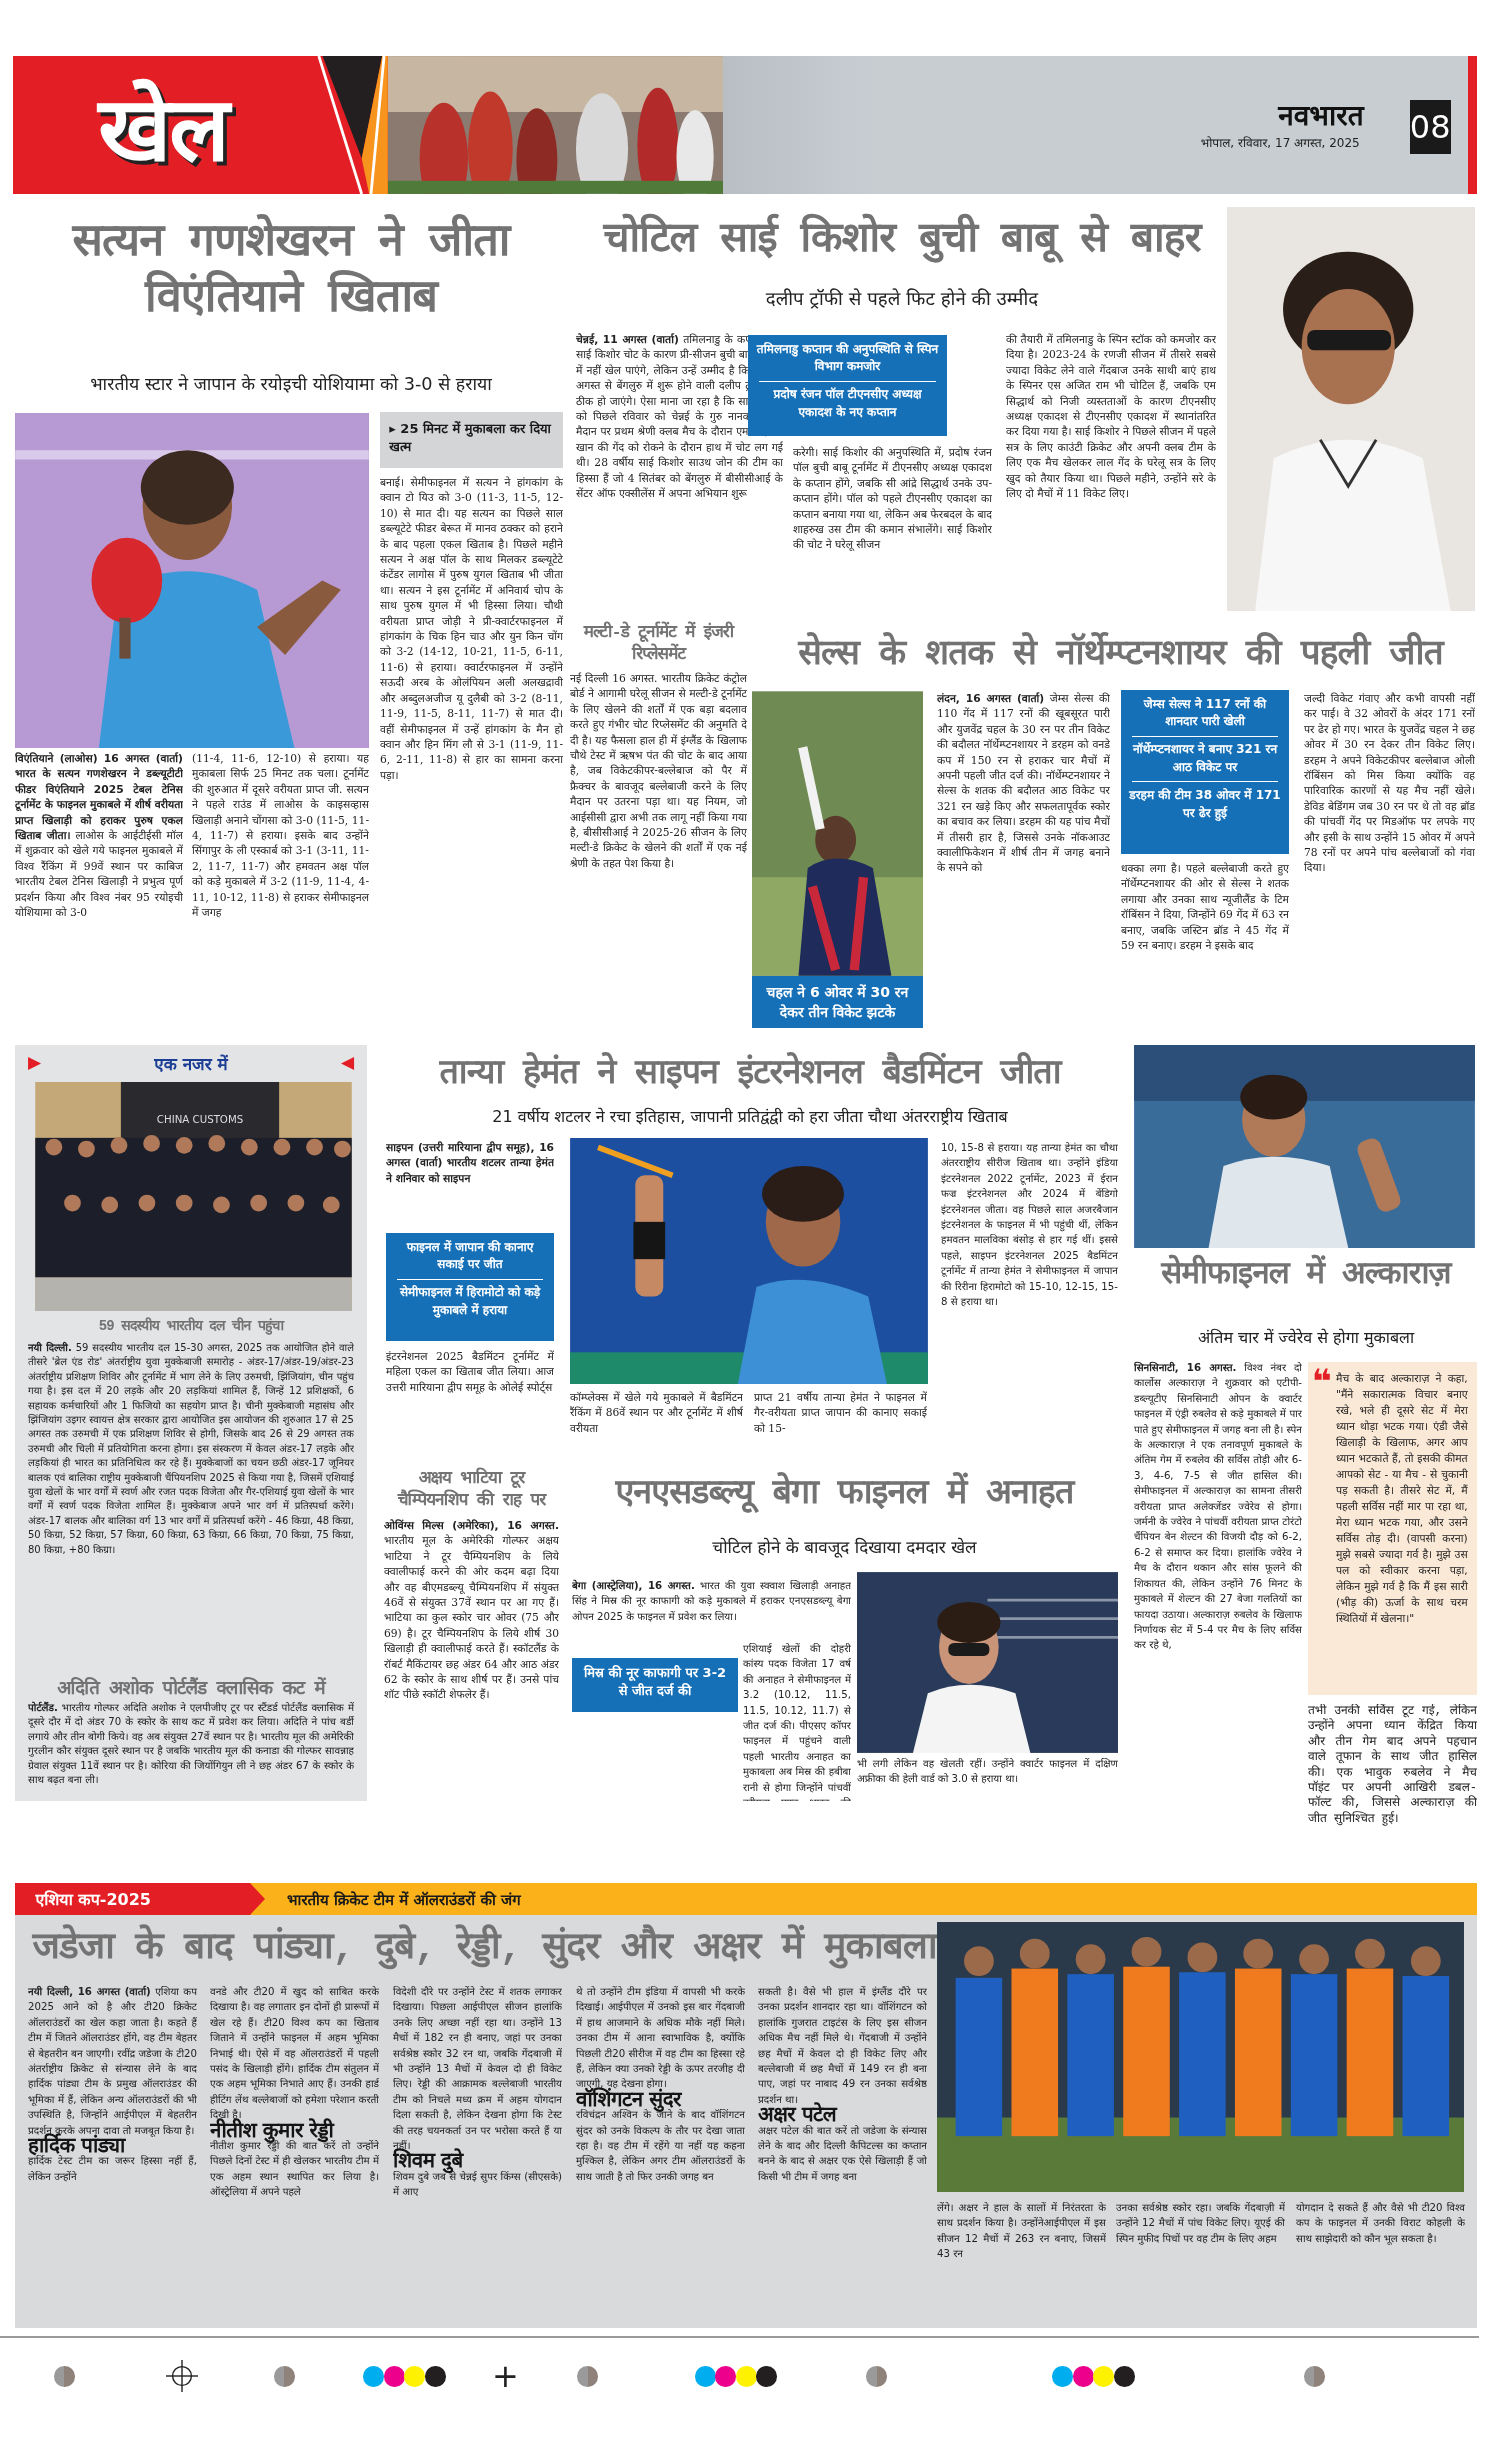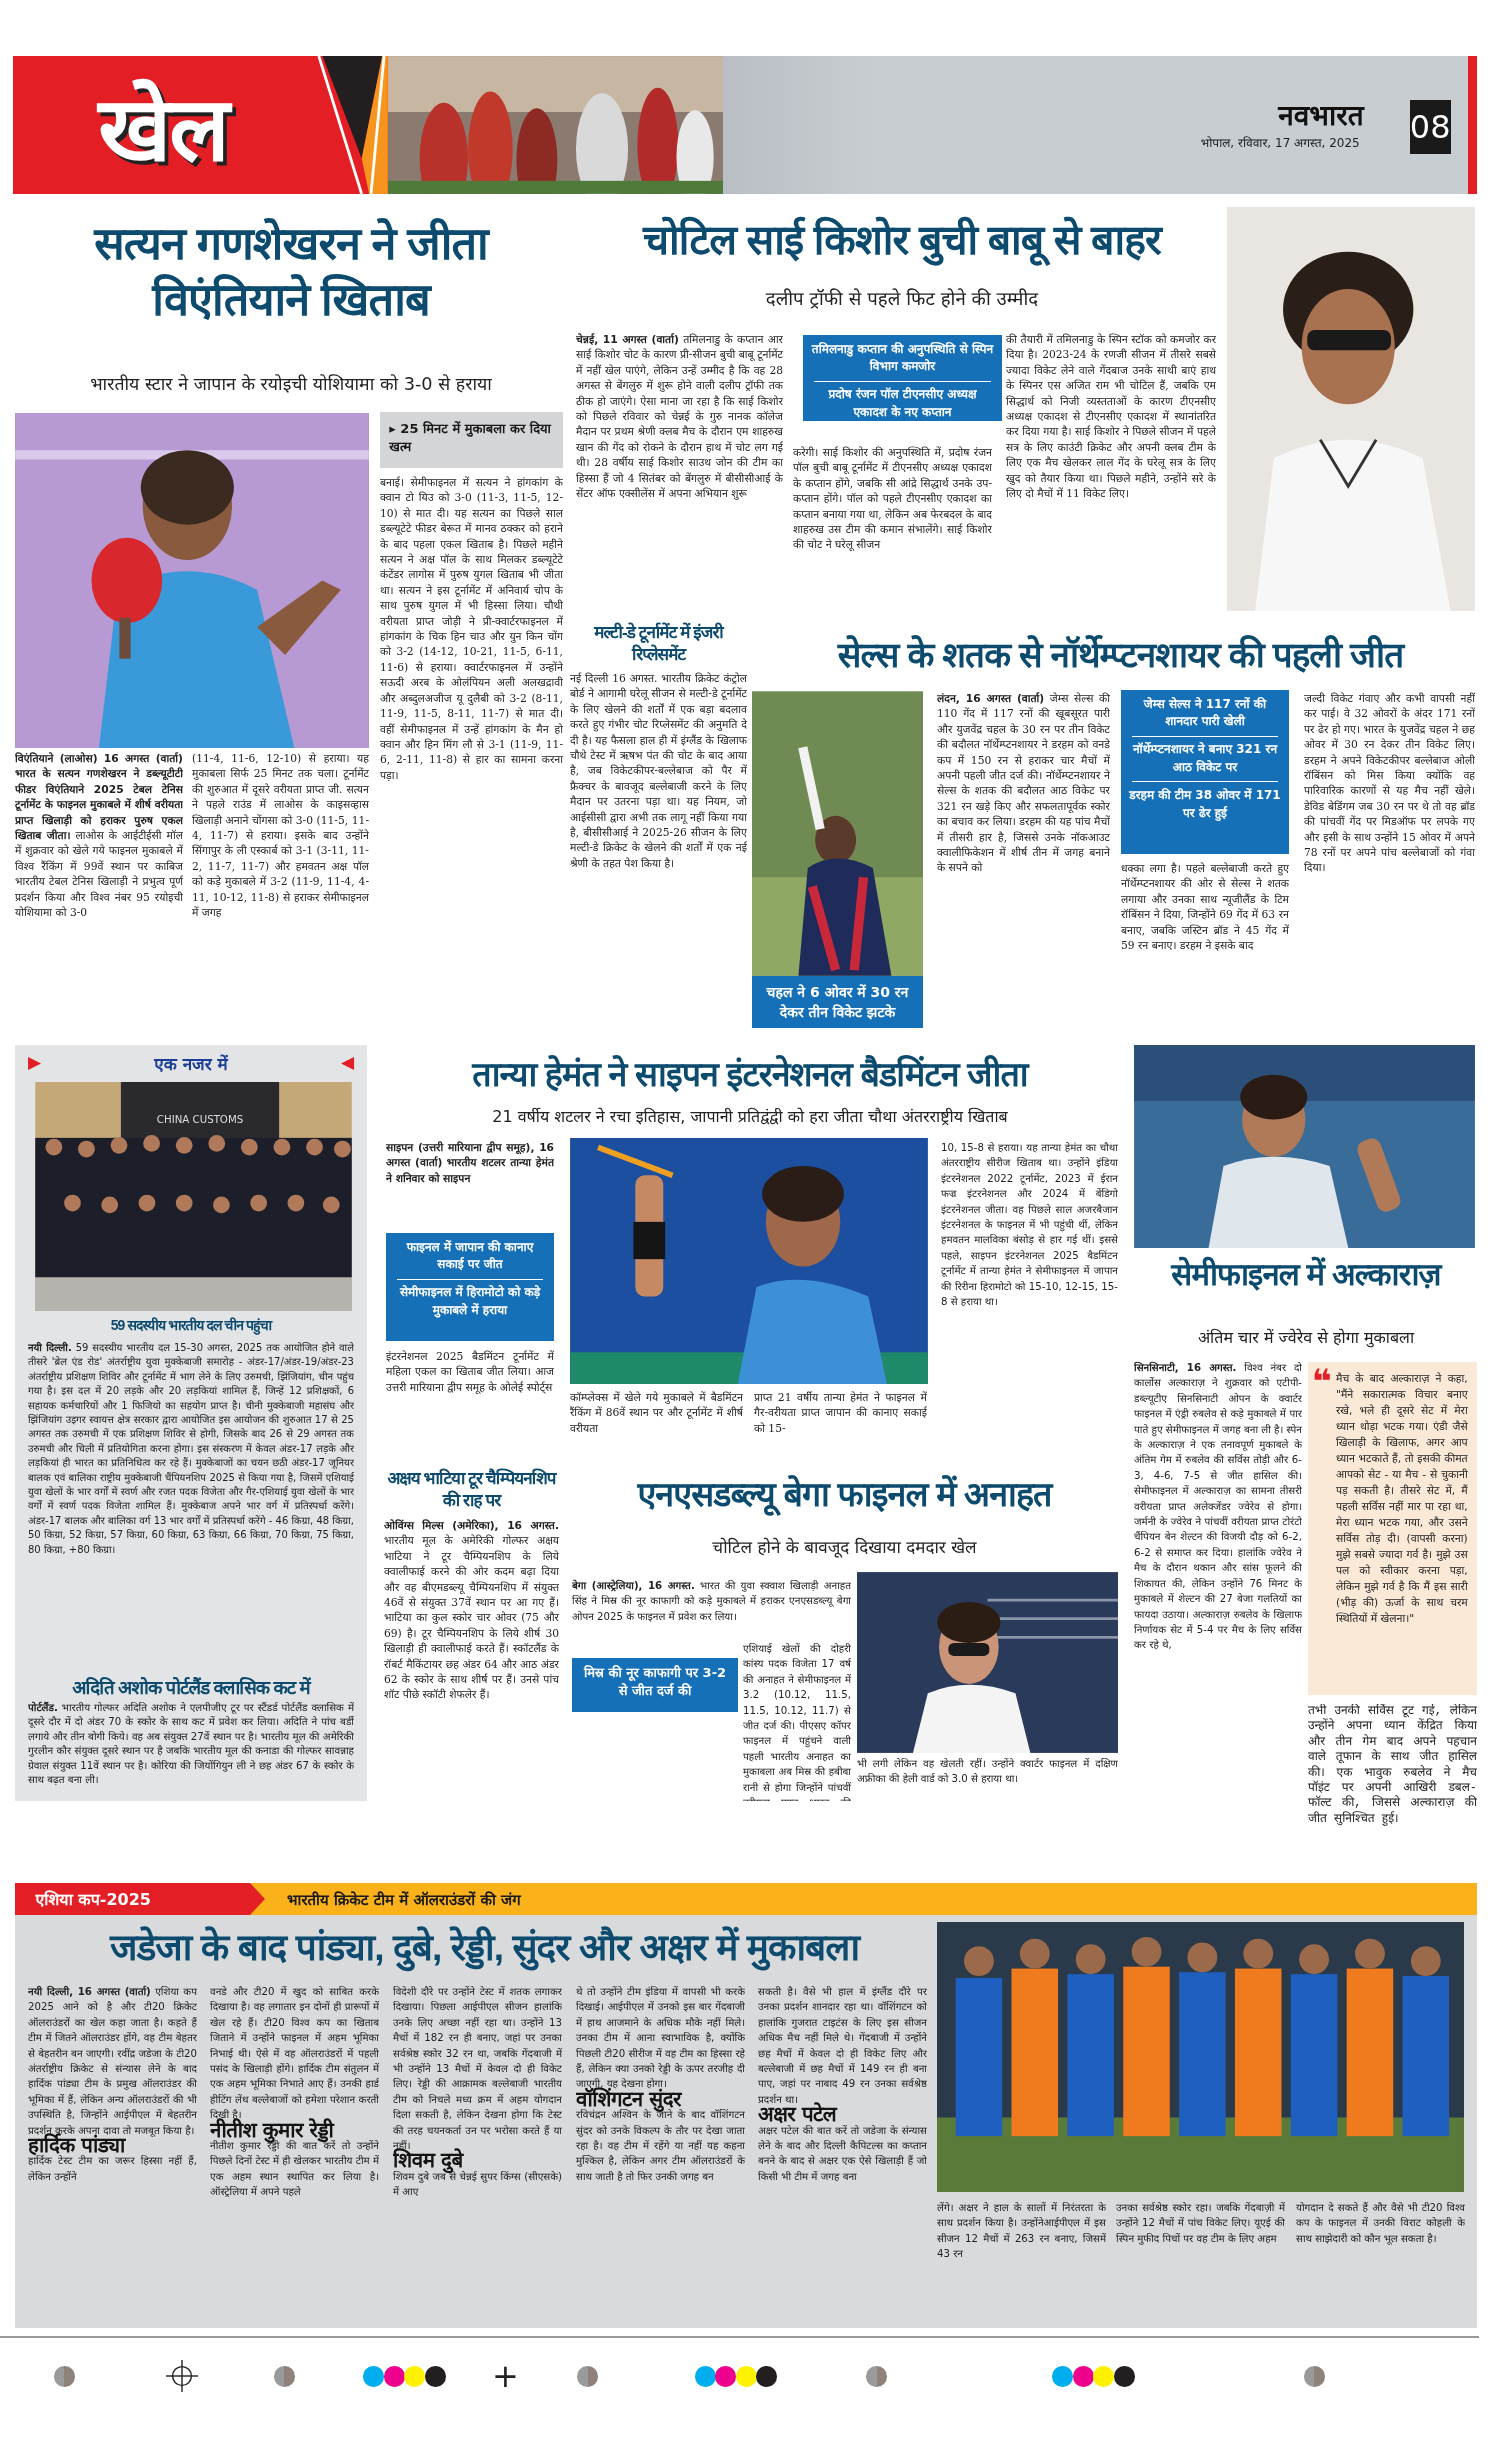--- a/index.html
+++ b/index.html
@@ -8,21 +8,21 @@
 .masthead{left:13px;top:56px;width:1464px;height:138px;display:flex}
 .mh-red{width:300px;height:138px;background:#e31e24;display:flex;align-items:center;justify-content:center;position:relative}
 .mh-red .logo{font-family:"DejaVu Sans",sans-serif;font-weight:bold;font-size:89px;color:#fff;text-shadow:3.7px 3.7px 0 #222;letter-spacing:-1.9px}
 .mh-wedge{width:75px;height:138px;position:relative;background:#e31e24}
 .mh-photo{width:335px;height:138px;background:linear-gradient(120deg,#c9a98a,#b23a2e 35%,#6a5a52 60%,#9aa0a6);position:relative}
 .mh-gray{flex:1;height:138px;background:linear-gradient(90deg,#b8bec3,#c7cdd1 20%);position:relative}
 .mh-redbar{width:9.3px;height:138px;background:#e31e24}
 .paper-name{right:104px;top:39px;font-size:28px;font-weight:bold;color:#111}
 .dateline{right:108px;top:78px;font-size:12px;color:#222}
 .pageno{right:17px;top:44px;width:41px;height:54px;background:#1a1a1a;color:#fff;font-size:32px;font-weight:normal;display:flex;align-items:center;justify-content:center}
-h1,h2,h3{font-family:Liberation Sans, sans-serif;font-weight:bold;color:#0c4a6e;letter-spacing:-0.9px}
+h1,h2,h3{font-family:Liberation Mono, monospace;font-weight:bold;color:#737373;letter-spacing:-0.9px}
 .sub{font-family:"DejaVu Sans",sans-serif;color:#222}
 .col{font-family:"DejaVu Serif",serif;font-size:10.7px;line-height:15.4px;color:#222;text-align:justify;overflow:hidden}
 .col b{font-family:"DejaVu Sans",sans-serif}
 .photo{overflow:hidden}
 .bluebox{background:#1670b8;color:#fff;font-family:"DejaVu Sans",sans-serif;font-weight:bold;text-align:center;font-size:12px;line-height:17.7px;padding:5.6px 7.5px}
 .bluebox hr{border:0;border-top:1.9px solid #fff;margin:4.7px 3.7px}
 .graybox{background:#e3e4e6}
 .kicker{background:#d4d5d7;font-weight:bold;font-size:13px;line-height:18.6px;padding:7.5px 9.3px}
 .quote{background:#fbe9d7;font-size:10.7px;line-height:16px;padding:9.3px 9.3px 9.3px 28px;position:relative}
 .quote .qmark{position:absolute;left:3.7px;top:1.9px;color:#e31e24;font-size:34px;font-weight:bold;line-height:34px}
@@ -98,21 +98,21 @@
   <span>▸ </span><span>25 मिनट में मुकाबला कर दिया खत्म</span>
 </div>
 <div class="abs col" style="left:380px;top:475px;width:183px;height:554px">बनाई। सेमीफाइनल में सत्यन ने हांगकांग के क्वान टो यिउ को 3-0 (11-3, 11-5, 12-10) से मात दी। यह सत्यन का पिछले साल डब्ल्यूटेटे फीडर बेरूत में मानव ठक्कर को हराने के बाद पहला एकल खिताब है। पिछले महीने सत्यन ने अक्ष पॉल के साथ मिलकर डब्ल्यूटेटे कंटेंडर लागोस में पुरुष युगल खिताब भी जीता था। सत्यन ने इस टूर्नामेंट में अनिवार्य चोप के साथ पुरुष युगल में भी हिस्सा लिया। चौथी वरीयता प्राप्त जोड़ी ने प्री-क्वार्टरफाइनल में हांगकांग के चिक हिन चाउ और युन किन चोंग को 3-2 (14-12, 10-21, 11-5, 6-11, 11-6) से हराया। क्वार्टरफाइनल में उन्होंने सऊदी अरब के ओलंपियन अली अलखद्रावी और अब्दुलअजीज यू दुलैबी को 3-2 (8-11, 11-9, 11-5, 8-11, 11-7) से मात दी। वहीं सेमीफाइनल में उन्हें हांगकांग के मैन हो क्वान और हिन मिंग लौ से 3-1 (11-9, 11-6, 2-11, 11-8) से हार का सामना करना पड़ा।</div>
 
 <h1 class="abs" style="left:576px;top:212px;width:652px;font-size:41px;line-height:56px;text-align:center">चोटिल साई किशोर बुची बाबू से बाहर</h1>
 <div class="abs sub" style="left:576px;top:285px;width:652px;font-size:18.6px;text-align:center">दलीप ट्रॉफी से पहले फिट होने की उम्मीद</div>
 <div class="abs col" style="left:576px;top:332px;width:207px;height:276px">
   <b>चेन्नई, 11 अगस्त (वार्ता)</b>
   <span>तमिलनाडु के कप्तान आर साई किशोर चोट के कारण प्री-सीजन बुची बाबू टूर्नामेंट में नहीं खेल पाएंगे, लेकिन उन्हें उम्मीद है कि वह 28 अगस्त से बेंगलुरु में शुरू होने वाली दलीप ट्रॉफी तक ठीक हो जाएंगे। ऐसा माना जा रहा है कि साई किशोर को पिछले रविवार को चेन्नई के गुरु नानक कॉलेज मैदान पर प्रथम श्रेणी क्लब मैच के दौरान एम शाहरुख खान की गेंद को रोकने के दौरान हाथ में चोट लग गई थी। 28 वर्षीय साई किशोर साउथ जोन की टीम का हिस्सा हैं जो 4 सितंबर को बेंगलुरु में बीसीसीआई के सेंटर ऑफ एक्सीलेंस में अपना अभियान शुरू</span>
 </div>
-<div class="abs bluebox" style="left:803px;top:335px;width:199px;height:86px">
+<div class="abs bluebox" style="left:748px;top:335px;width:199px;height:101px">
   <div>तमिलनाडु कप्तान की अनुपस्थिति से स्पिन विभाग कमजोर</div>
   <hr>
   <div>प्रदोष रंजन पॉल टीएनसीए अध्यक्ष एकादश के नए कप्तान</div>
 </div>
 <div class="abs col" style="left:793px;top:445px;width:199px;height:164px">करेगी। साई किशोर की अनुपस्थिति में, प्रदोष रंजन पॉल बुची बाबू टूर्नामेंट में टीएनसीए अध्यक्ष एकादश के कप्तान होंगे, जबकि सी आंद्रे सिद्धार्थ उनके उप-कप्तान होंगे। पॉल को पहले टीएनसीए एकादश का कप्तान बनाया गया था, लेकिन अब फेरबदल के बाद शाहरुख उस टीम की कमान संभालेंगे। साई किशोर की चोट ने घरेलू सीजन</div>
 <div class="abs col" style="left:1006px;top:332px;width:210px;height:276px">की तैयारी में तमिलनाडु के स्पिन स्टॉक को कमजोर कर दिया है। 2023-24 के रणजी सीजन में तीसरे सबसे ज्यादा विकेट लेने वाले गेंदबाज उनके साथी बाएं हाथ के स्पिनर एस अजित राम भी चोटिल हैं, जबकि एम सिद्धार्थ को निजी व्यस्तताओं के कारण टीएनसीए अध्यक्ष एकादश से टीएनसीए एकादश में स्थानांतरित कर दिया गया है। साई किशोर ने पिछले सीजन में पहले सत्र के लिए काउंटी क्रिकेट और अपनी क्लब टीम के लिए एक मैच खेलकर लाल गेंद के घरेलू सत्र के लिए खुद को तैयार किया था। पिछले महीने, उन्होंने सरे के लिए दो मैचों में 11 विकेट लिए।</div>
 <div class="abs photo" style="left:1227px;top:207px;width:248px;height:404px;background:#e8e4df">
   <svg width="248" height="404" viewBox="0 0 266 434">
     <rect width="266" height="434" fill="#e9e6e1"></rect>
     <ellipse cx="130" cy="110" rx="70" ry="62" fill="#2a1f18"></ellipse>

